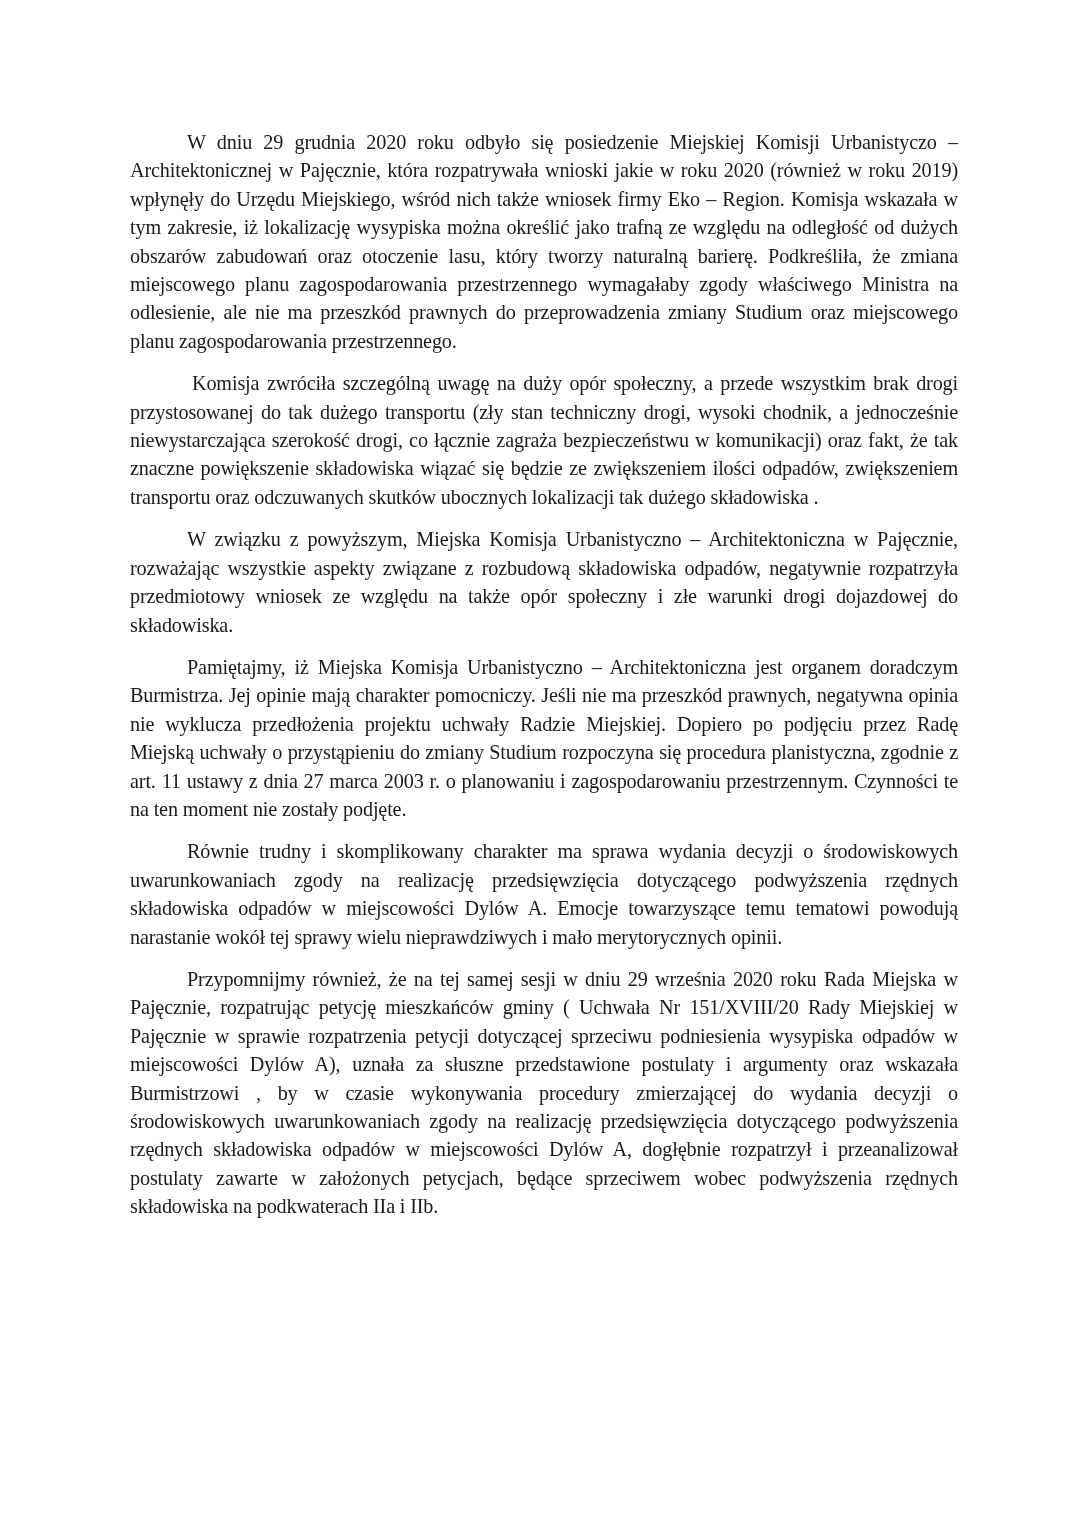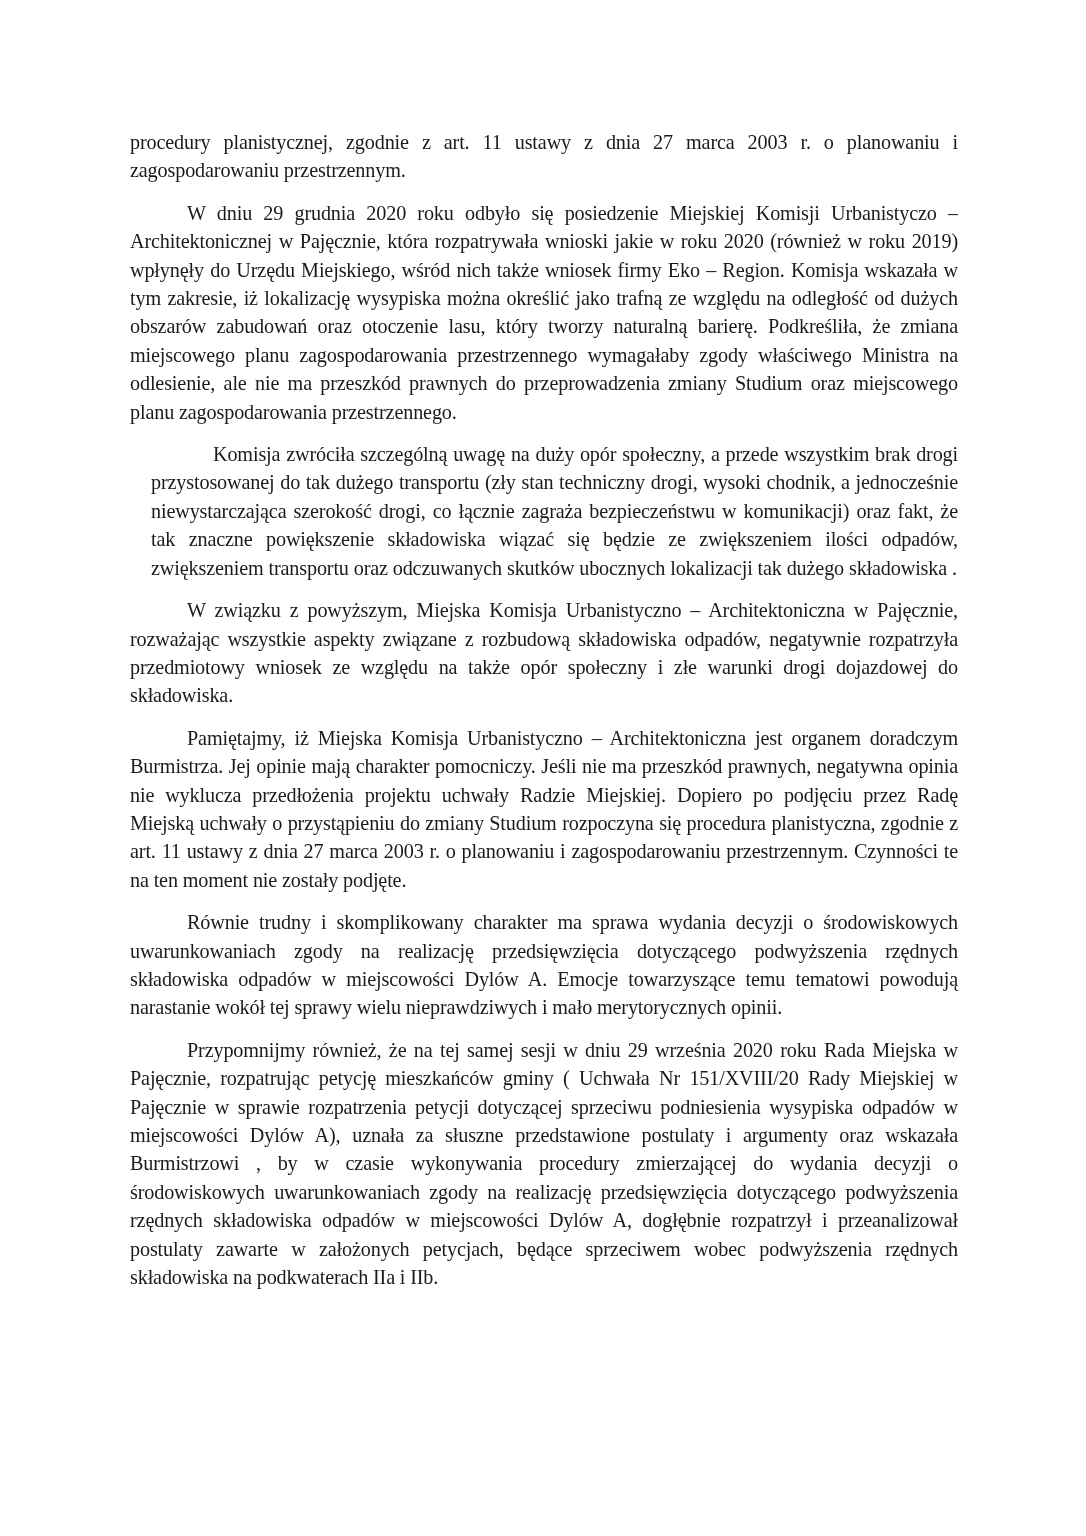--- a/index.html
+++ b/index.html
@@ -27,27 +27,25 @@
     .para {
       margin: 0 0 14px 0;
       text-align: justify;
       text-justify: inter-word;
     }
     .para.indent {
       text-indent: 57px;
     }
     .para.indent-extra {
       text-indent: 62px;
-      margin-left: 21px;
     }
   </style>
 </head>
 <body>
 
 <div class="page">
-  <p class="para">procedury planistycznej, zgodnie z art. 11 ustawy z dnia 27 marca 2003 r. o planowaniu i zagospodarowaniu przestrzennym.</p>
   <p class="para indent">W dniu 29 grudnia 2020 roku odbyło się posiedzenie  Miejskiej Komisji Urbanistyczo – Architektonicznej w Pajęcznie, która rozpatrywała wnioski jakie w roku 2020 (również w roku 2019)  wpłynęły do Urzędu Miejskiego, wśród nich także  wniosek firmy Eko – Region. Komisja wskazała w tym zakresie, iż lokalizację wysypiska można określić jako trafną ze względu na odległość od dużych obszarów zabudowań oraz otoczenie lasu, który tworzy naturalną barierę. Podkreśliła, że zmiana miejscowego planu zagospodarowania przestrzennego wymagałaby zgody właściwego Ministra na odlesienie, ale nie ma przeszkód prawnych do przeprowadzenia zmiany Studium oraz miejscowego planu zagospodarowania przestrzennego.</p>
   <p class="para indent-extra">Komisja zwróciła szczególną uwagę na duży opór społeczny, a przede wszystkim brak drogi przystosowanej do tak dużego transportu (zły stan techniczny drogi, wysoki chodnik, a jednocześnie niewystarczająca szerokość drogi, co łącznie zagraża bezpieczeństwu w komunikacji) oraz fakt, że tak znaczne powiększenie składowiska wiązać się będzie ze zwiększeniem ilości odpadów, zwiększeniem transportu oraz odczuwanych skutków ubocznych lokalizacji tak dużego składowiska .</p>
   <p class="para indent">W związku z powyższym, Miejska Komisja Urbanistyczno – Architektoniczna w Pajęcznie, rozważając wszystkie aspekty związane z rozbudową składowiska odpadów, negatywnie rozpatrzyła przedmiotowy wniosek ze względu na także opór społeczny i złe warunki drogi dojazdowej do składowiska.</p>
   <p class="para indent">Pamiętajmy, iż Miejska Komisja Urbanistyczno – Architektoniczna jest organem doradczym Burmistrza. Jej opinie mają charakter pomocniczy. Jeśli nie ma przeszkód prawnych, negatywna opinia nie wyklucza przedłożenia projektu uchwały Radzie Miejskiej. Dopiero po podjęciu przez Radę Miejską uchwały o przystąpieniu do zmiany Studium rozpoczyna się procedura planistyczna, zgodnie z art. 11 ustawy z dnia 27 marca 2003 r. o planowaniu i zagospodarowaniu przestrzennym. Czynności te na ten moment nie zostały podjęte.</p>
   <p class="para indent">Równie trudny i skomplikowany charakter ma sprawa wydania decyzji o środowiskowych uwarunkowaniach zgody na realizację przedsięwzięcia dotyczącego podwyższenia rzędnych składowiska odpadów w miejscowości Dylów A. Emocje towarzyszące temu tematowi powodują narastanie wokół tej sprawy wielu nieprawdziwych i mało merytorycznych opinii.</p>
   <p class="para indent">Przypomnijmy również, że na tej samej sesji  w dniu 29 września 2020 roku Rada Miejska w Pajęcznie, rozpatrując petycję mieszkańców gminy ( Uchwała Nr 151/XVIII/20 Rady Miejskiej w Pajęcznie w sprawie rozpatrzenia petycji dotyczącej sprzeciwu podniesienia wysypiska odpadów w miejscowości Dylów A), uznała za słuszne przedstawione postulaty i argumenty  oraz  wskazała Burmistrzowi , by w czasie wykonywania procedury zmierzającej do wydania decyzji o środowiskowych uwarunkowaniach zgody na realizację przedsięwzięcia dotyczącego podwyższenia rzędnych składowiska odpadów w miejscowości Dylów A, dogłębnie rozpatrzył i przeanalizował postulaty zawarte w założonych petycjach, będące sprzeciwem wobec podwyższenia rzędnych składowiska na podkwaterach IIa i IIb.</p>
 </div>
 
 </body></html>

